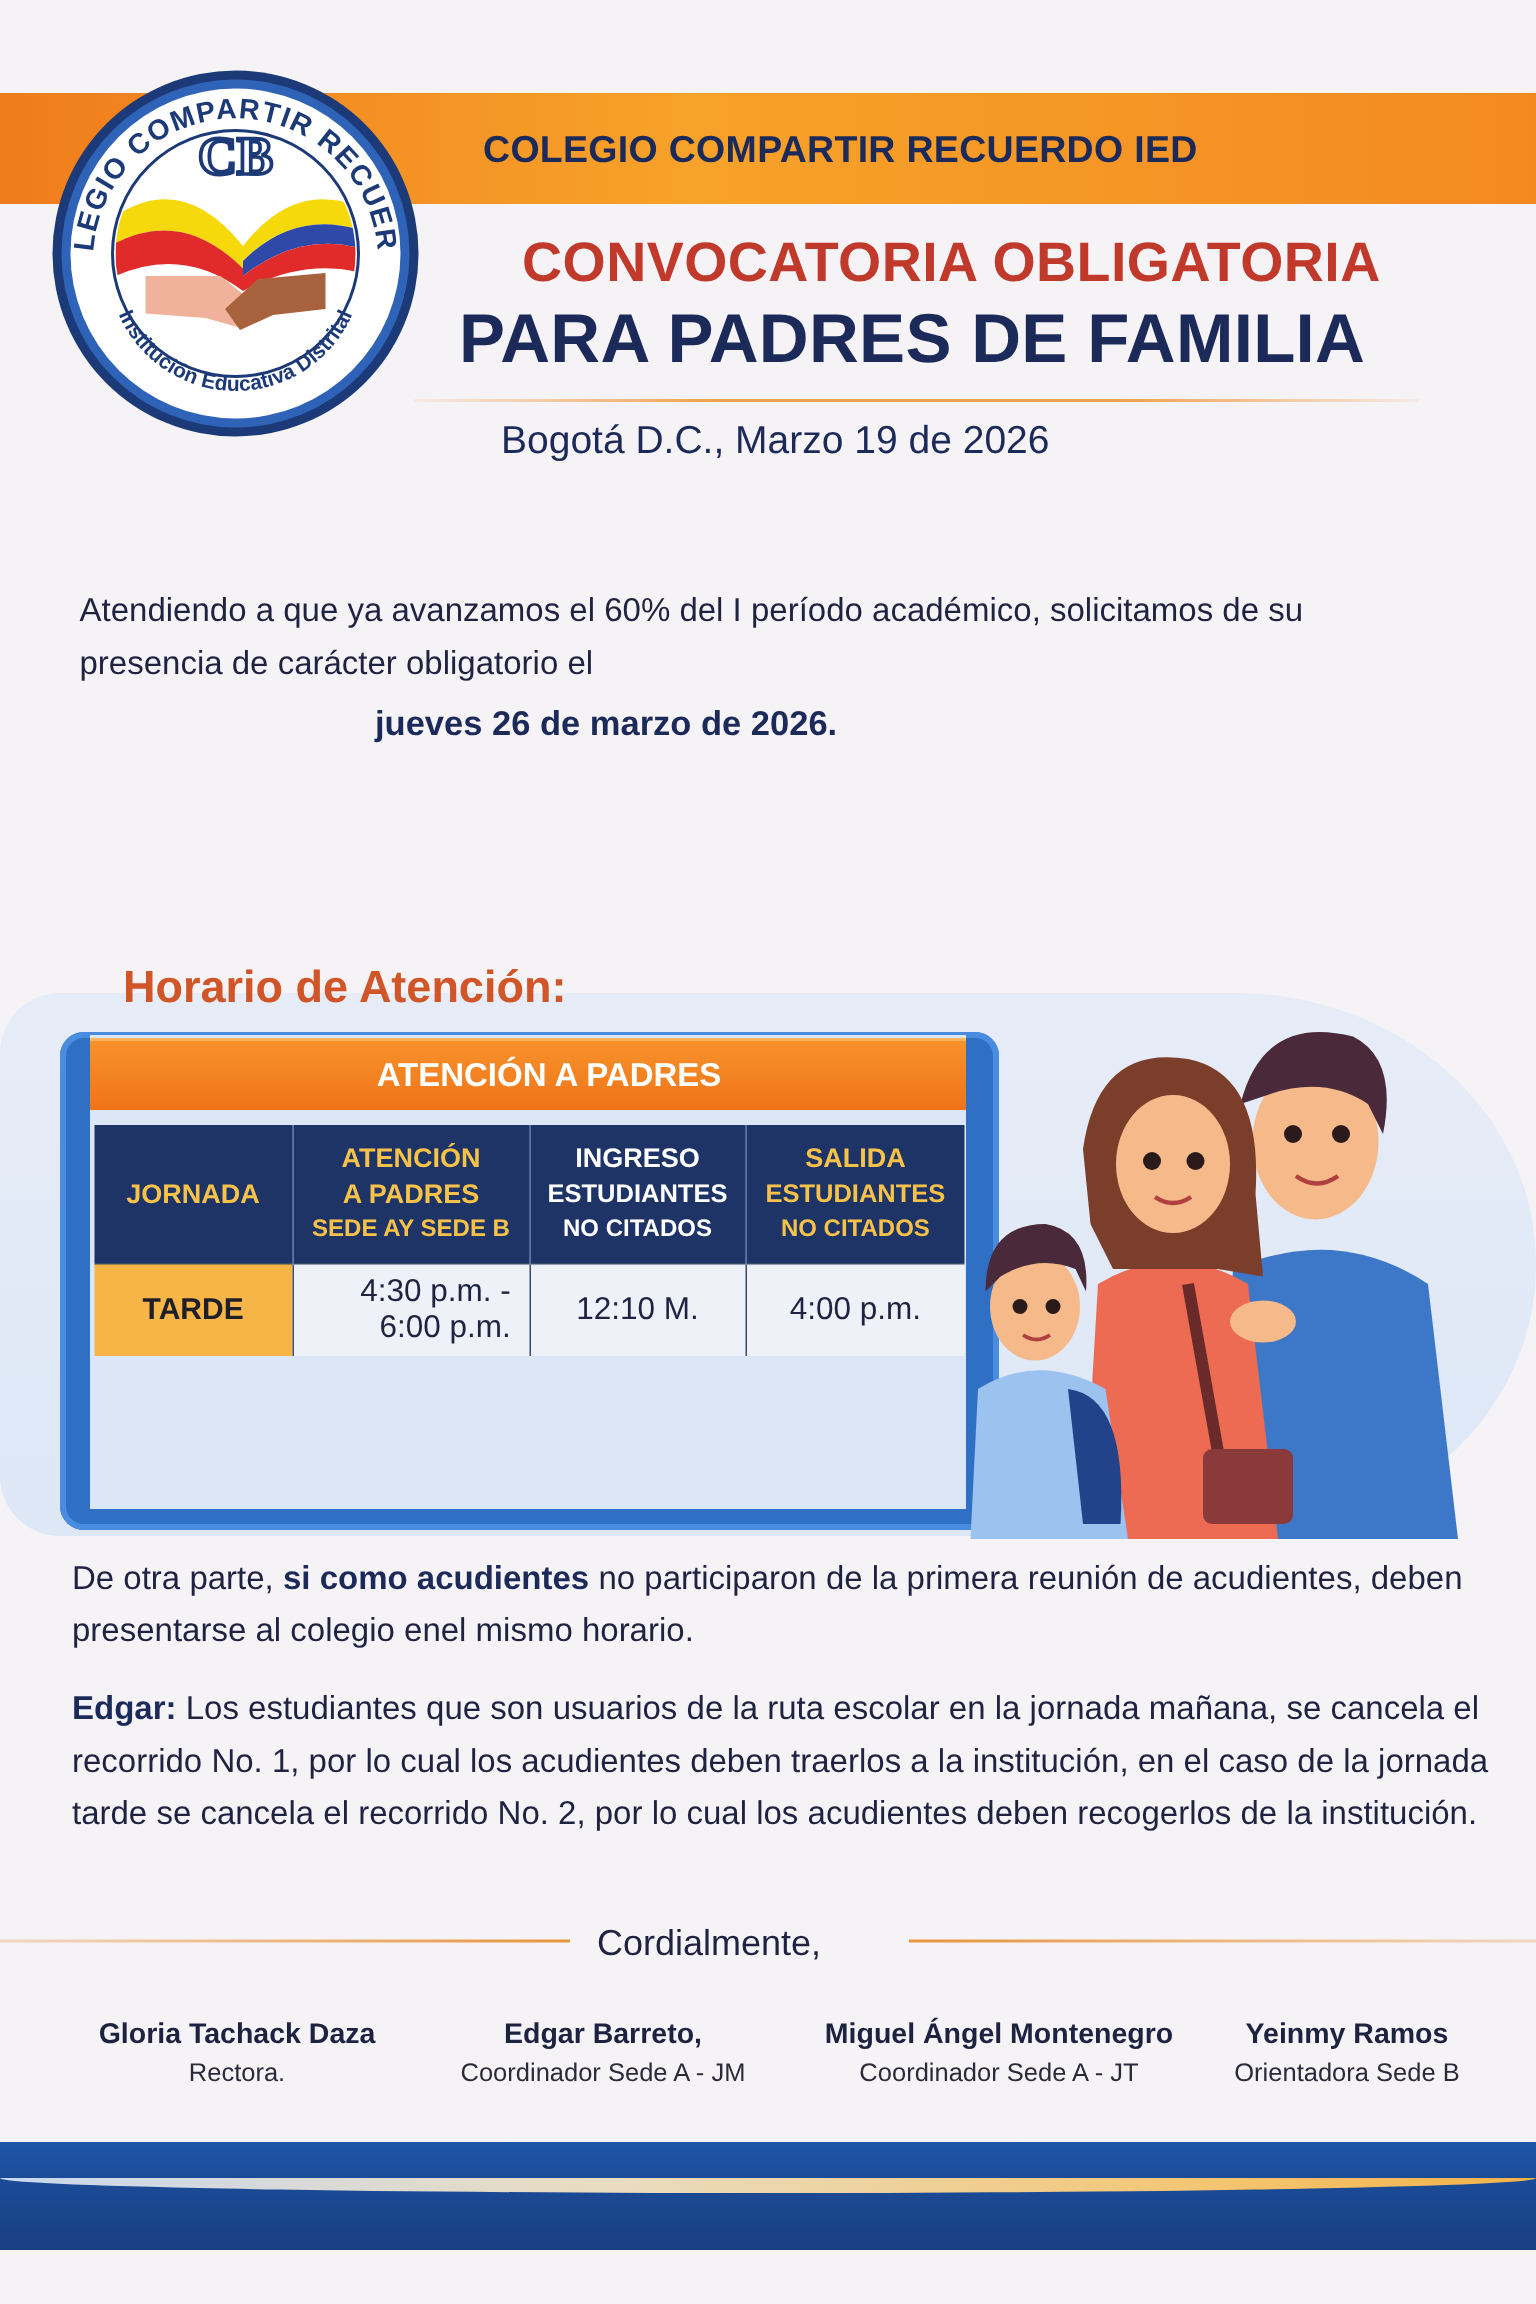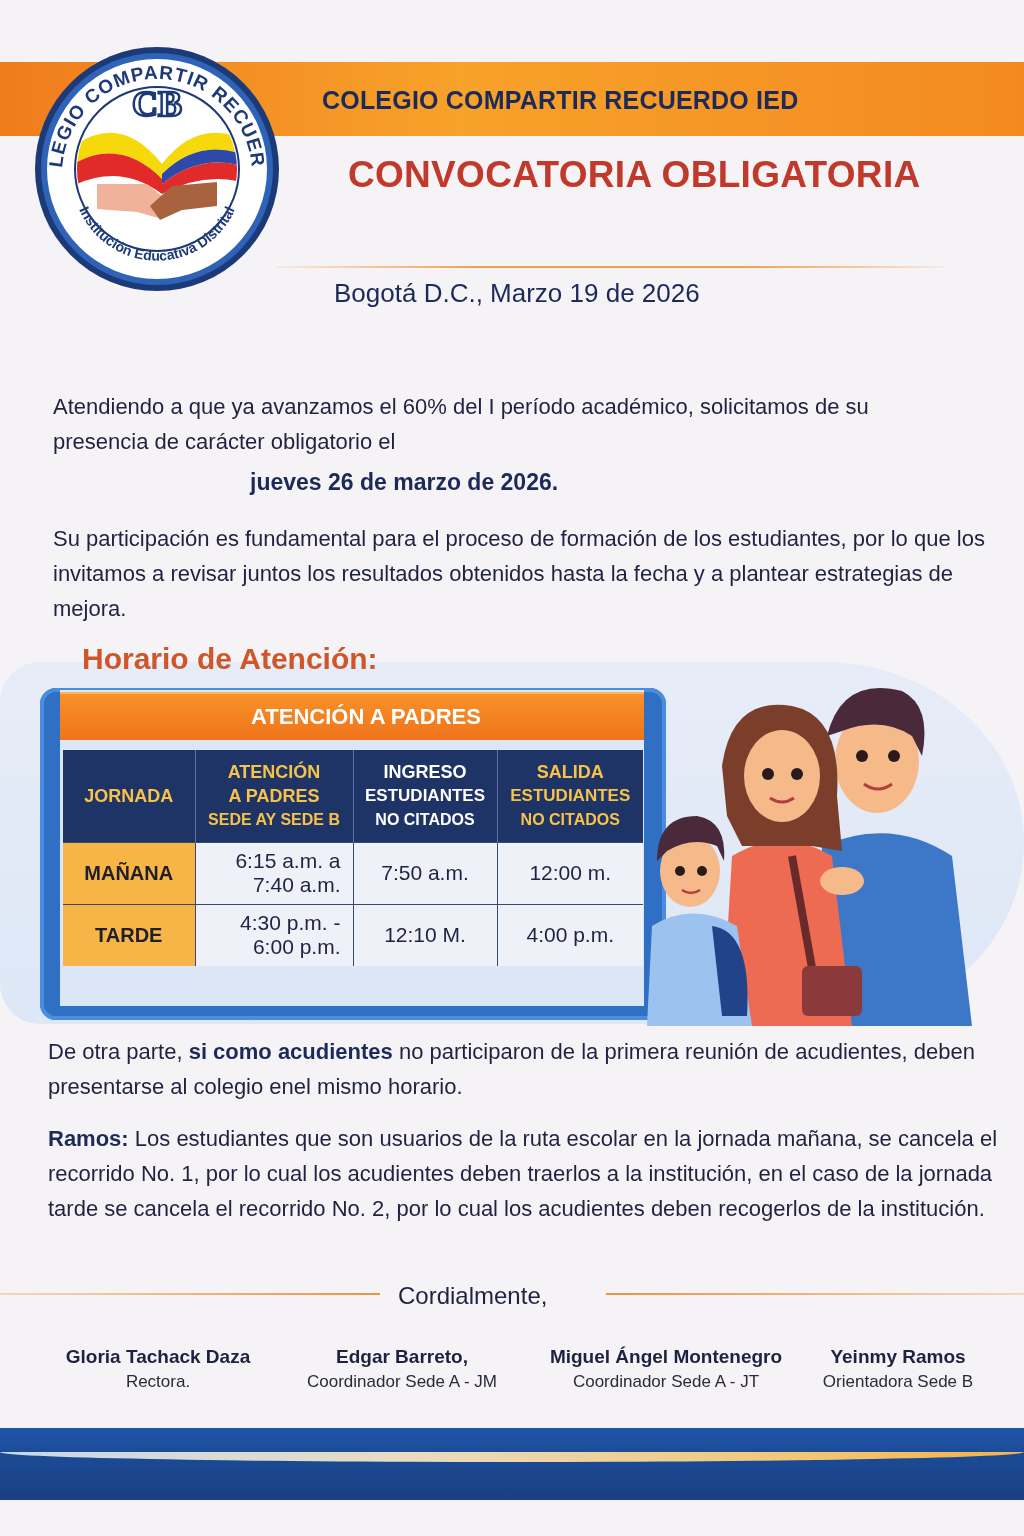--- a/index.html
+++ b/index.html
@@ -173,26 +173,26 @@
       <path d="M 140 120 Q 175 75 220 95 L 220 110 Q 175 95 140 130 Z" fill="#f5d90a"></path>
       <path d="M 140 130 Q 175 95 220 110 L 220 122 Q 178 110 140 140 Z" fill="#2e49a8"></path>
       <path d="M 140 140 Q 178 110 220 122 L 220 138 Q 180 128 140 150 Z" fill="#e12a2a"></path>
       <path d="M 75 140 L 125 140 L 150 160 L 140 175 L 115 168 L 75 165 Z" fill="#f0b29a"></path>
       <path d="M 195 138 L 150 142 L 128 162 L 138 176 L 160 166 L 195 162 Z" fill="#a8623e"></path>
     </g>
     <text x="135" y="72" text-anchor="middle" font-size="36" font-weight="bold" fill="none" stroke="#1d3a78" stroke-width="2.5" font-family="Liberation Serif, serif">CB</text>
   </svg>
 
   <div class="title-red">CONVOCATORIA OBLIGATORIA</div>
+  <div class="title-blue">PARA PADRES DE FAMILIA</div>
   <div class="title-rule"></div>
   <div class="place-date">Bogotá D.C.,  Marzo 19 de 2026</div>
 
   <div class="para p-intro">Atendiendo a que ya avanzamos el 60% del I período académico, solicitamos de su presencia de carácter obligatorio el</div>
   <div class="para p-date">jueves 26 de marzo de 2026.</div>
-  <div class="para p-purpose">Su participación es fundamental para el proceso de formación de los estudiantes, por lo que los invitamos a revisar juntos los resultados obtenidos hasta la fecha y a plantear estrategias de mejora.</div>
 
   <div class="blob"></div>
   <div class="horario-title">Horario de Atención:</div>
 
   <div class="board"></div>
   <div class="board-inner"></div>
   <div class="table-title">ATENCIÓN A PADRES</div>
 
   <table class="sched">
     <colgroup>
@@ -216,29 +216,20 @@
         </th>
         <th style="border-right:none">
           <span style="display:block">SALIDA</span>
           <span style="display:block;font-size:17px">ESTUDIANTES</span>
           <span class="small">NO CITADOS</span>
         </th>
       </tr>
     </thead>
     <tbody>
       <tr>
-        <td class="jornada">MAÑANA</td>
-        <td class="multi">
-          <span style="display:block">6:15 a.m. a</span>
-          <span style="display:block">7:40 a.m.</span>
-        </td>
-        <td>7:50 a.m.</td>
-        <td style="border-right:none">12:00 m.</td>
-      </tr>
-      <tr>
         <td class="jornada">TARDE</td>
         <td class="multi">
           <span style="display:block">4:30 p.m. -</span>
           <span style="display:block">6:00 p.m.</span>
         </td>
         <td>12:10 M.</td>
         <td style="border-right:none">4:00 p.m.</td>
       </tr>
     </tbody>
   </table>
@@ -269,21 +260,21 @@
     <path d="M 40 214 Q 49 220 58 214" stroke="#b04040" stroke-width="2.5" fill="none"></path>
     <path d="M 70 250 Q 110 255 105 340 L 80 340 Z" fill="#22428a"></path>
 
     <ellipse cx="200" cy="205" rx="22" ry="14" fill="#f6b98a"></ellipse>
   </svg>
 
   <div class="para p-other">
     <span>De otra parte, </span><span class="bold">si como acudientes</span><span> no participaron de la primera reunión de acudientes, deben presentarse al colegio enel mismo horario.</span>
   </div>
   <div class="para p-note">
-    <span class="bold">Ramos:</span><span> Los estudiantes que son usuarios de la ruta escolar en la jornada mañana, se cancela el recorrido No. 1, por lo cual los acudientes deben traerlos a la institución, en el caso de la jornada tarde se cancela el recorrido No. 2, por lo cual los acudientes deben recogerlos de la institución.</span>
+    <span class="bold">Edgar:</span><span> Los estudiantes que son usuarios de la ruta escolar en la jornada mañana, se cancela el recorrido No. 1, por lo cual los acudientes deben traerlos a la institución, en el caso de la jornada tarde se cancela el recorrido No. 2, por lo cual los acudientes deben recogerlos de la institución.</span>
   </div>
 
   <div class="close-rule-l"></div>
   <div class="close-rule-r"></div>
   <div class="closing">Cordialmente,</div>
 
   <div class="sig sig-1">
     <div class="name">Gloria Tachack Daza</div>
     <div class="role">Rectora.</div>
   </div>

